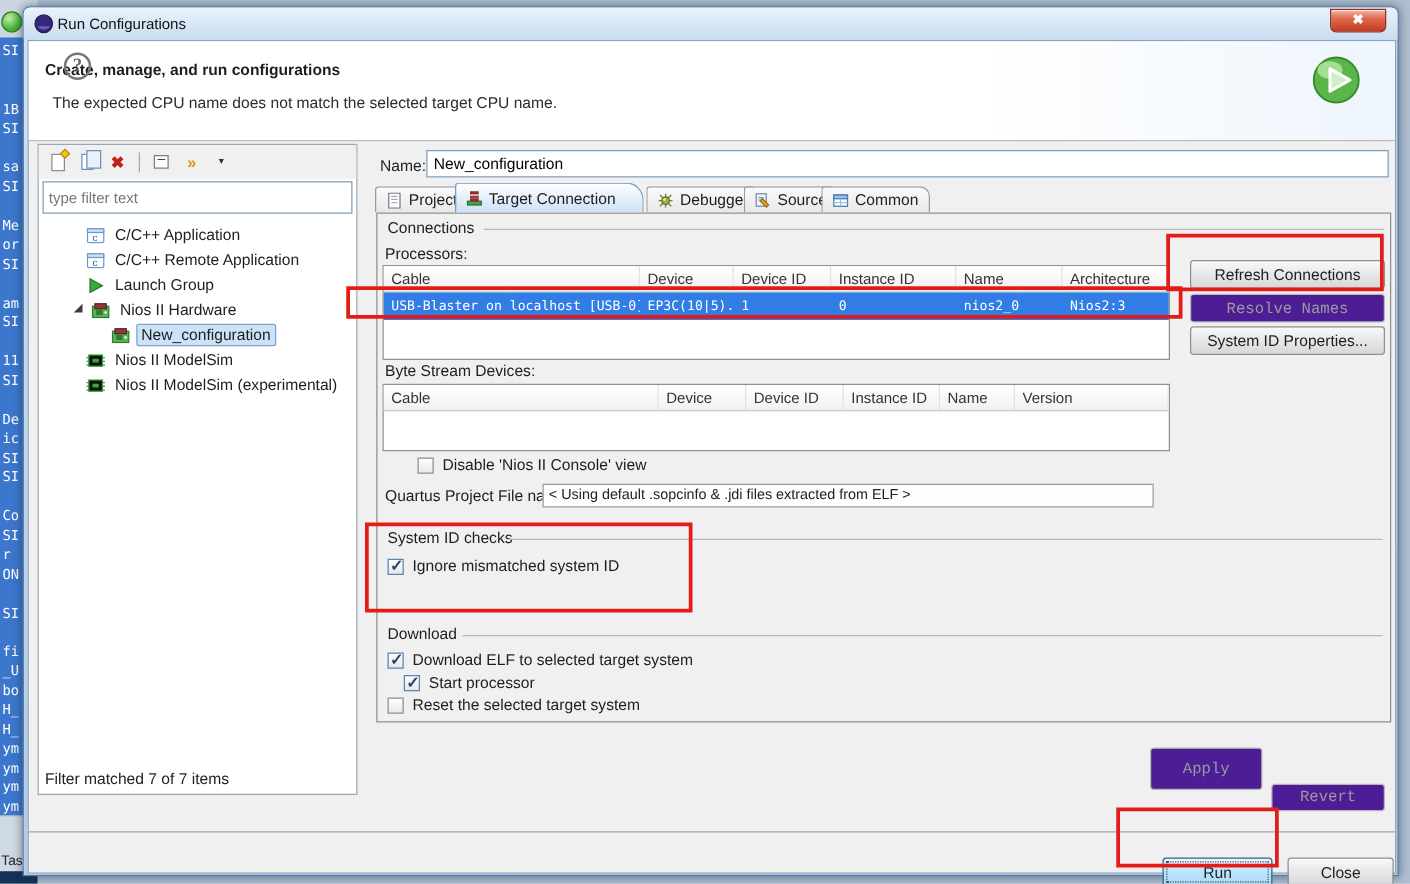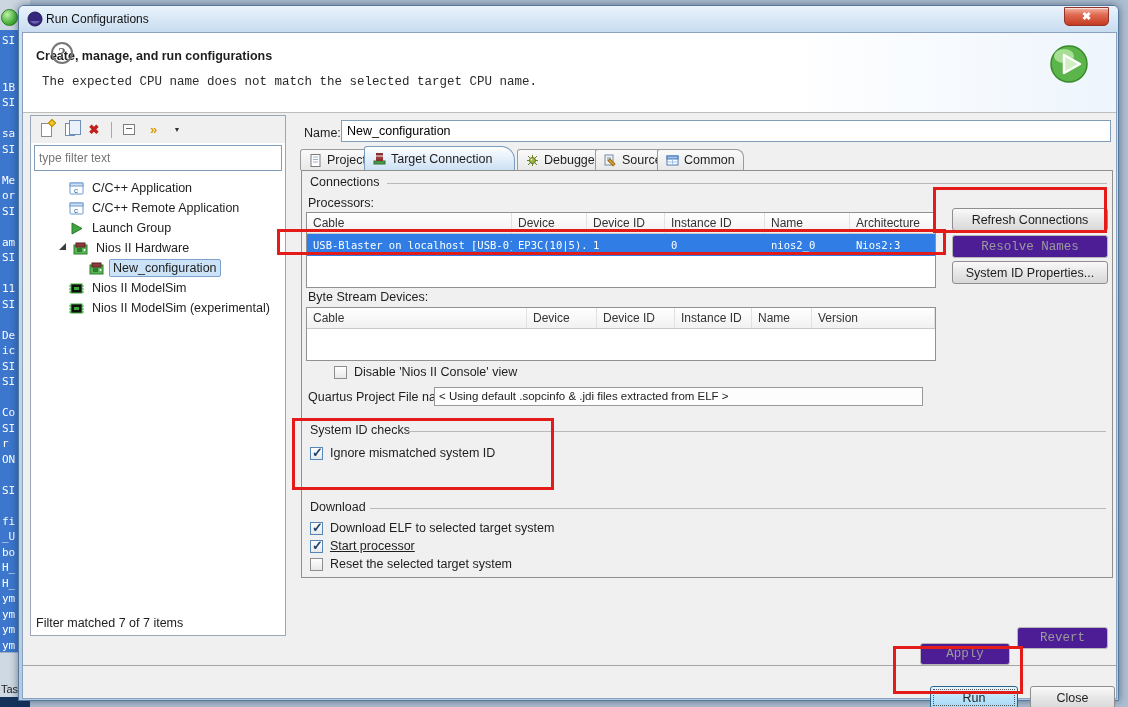--- a/index.html
+++ b/index.html
@@ -31,21 +31,21 @@
                color:#fff; text-align:center; font-size:11px; font-weight:bold; line-height:17px;
                box-shadow:inset 0 1px 0 rgba(255,255,255,.6); cursor:default; }
 
   .dialog-body { position:absolute; left:3px; top:26px; width:1095px; height:667px; background:#f0f0f0;
                  border:1px solid #8aa2bd; }
 
   
   .banner { position:absolute; left:0px; top:0px; width:1093px; height:80px;
             background:linear-gradient(90deg, #ffffff 70%, #eef5fd); border-bottom:1px solid #bdbdbd; }
   .banner-title { position:absolute; left:13px; top:16px; font-weight:bold; font-size:12.5px; }
-  .banner-msg { position:absolute; left:19px; top:42px; font-size:12.5px; color:#2b2b2b;font-family:Liberation Mono, monospace; }
+  .banner-msg { position:absolute; left:19px; top:42px; font-size:12.5px; color:#2b2b2b; }
   .banner-sphere { position:absolute; right:27px; top:11px; }
 
   
   .left-panel { position:absolute; left:7px; top:82px; width:256px; height:521px; background:#ffffff;
                 border:1px solid #9aa7b8; display:flex; flex-direction:column; }
   .lp-toolbar { height:27px; background:#f0f0f0; display:flex; align-items:center; padding-left:5px; gap:4px; }
   .tbtn { width:20px; height:20px; display:flex; align-items:center; justify-content:center; }
   .tb-sep { width:1px; height:16px; background:#a9a9a9; margin:0 3px; }
   .page-ic { position:relative; width:11px; height:14px; background:#fff; border:1px solid #8c8c8c; }
   .page-ic .spark { position:absolute; right:-4px; top:-4px; width:6px; height:6px; background:#f4c430;
@@ -113,21 +113,21 @@
   
   .cb-row { position:absolute; display:flex; align-items:center; gap:7px; font-size:12.5px; }
   .cbx { width:13px; height:13px; background:linear-gradient(#fefefe,#e8e8e8); border:1px solid #8e8e8e;
          position:relative; flex:none; }
   .cbx.checked { border-color:#5586b8; }
   .cbx.checked:before { content:"✓"; position:absolute; left:1px; top:-3px; font-size:13px; font-weight:bold; color:#24466e; }
 
   .quartus-field { position:absolute; left:132px; top:216px; width:489px; height:19px; border:1px solid #9a9a9a;
                    background:#fdfdfd; font-size:11.5px; padding:2px 4px; white-space:nowrap; overflow:hidden; color:#222; }
 
-  .apply-btn { position:absolute; left:897px; top:610px; width:90px; height:22px; }
+  .apply-btn { position:absolute; left:897px; top:565px; width:90px; height:34px; }
   .revert-btn { position:absolute; left:994px; top:594px; width:91px; height:22px; }
 
   
   .bottom-bar { position:absolute; left:0; top:632px; width:1093px; height:33px; border-top:1px solid #a5a5a5; }
   .help-circle { position:absolute; left:28px; top:9px; width:22px; height:22px; border:2px solid #767676;
                  border-radius:50%; color:#666; font-family:"Liberation Serif", serif; font-weight:bold;
                  font-size:15px; text-align:center; line-height:19px; }
   .run-btn { position:absolute; left:907px; top:653px; width:88px; height:23px; }
   .close-btn2 { position:absolute; left:1007px; top:653px; width:85px; height:23px; }
 
@@ -443,21 +443,21 @@
         <span class="cbx checked"></span>
         <span>Ignore mismatched system ID</span>
       </div>
 
       <div class="sec-label" style="left:8px; top:329px;">Download</div>
       <div class="sec-line" style="left:68px; top:337px; width:736px;"></div>
       <div class="cb-row" style="left:8px; top:350px;text-align:center;">
         <span class="cbx checked"></span>
         <span>Download ELF to selected target system</span>
       </div>
-      <div class="cb-row" style="left:8px; top:368px;text-decoration:underline;">
+      <div class="cb-row" style="left:21px; top:368px;">
         <span class="cbx checked"></span>
         <span>Start processor</span>
       </div>
       <div class="cb-row" style="left:8px; top:386px;">
         <span class="cbx"></span>
         <span>Reset the selected target system</span>
       </div>
     </div>
 
     <div class="btn disabled apply-btn">Apply</div>

